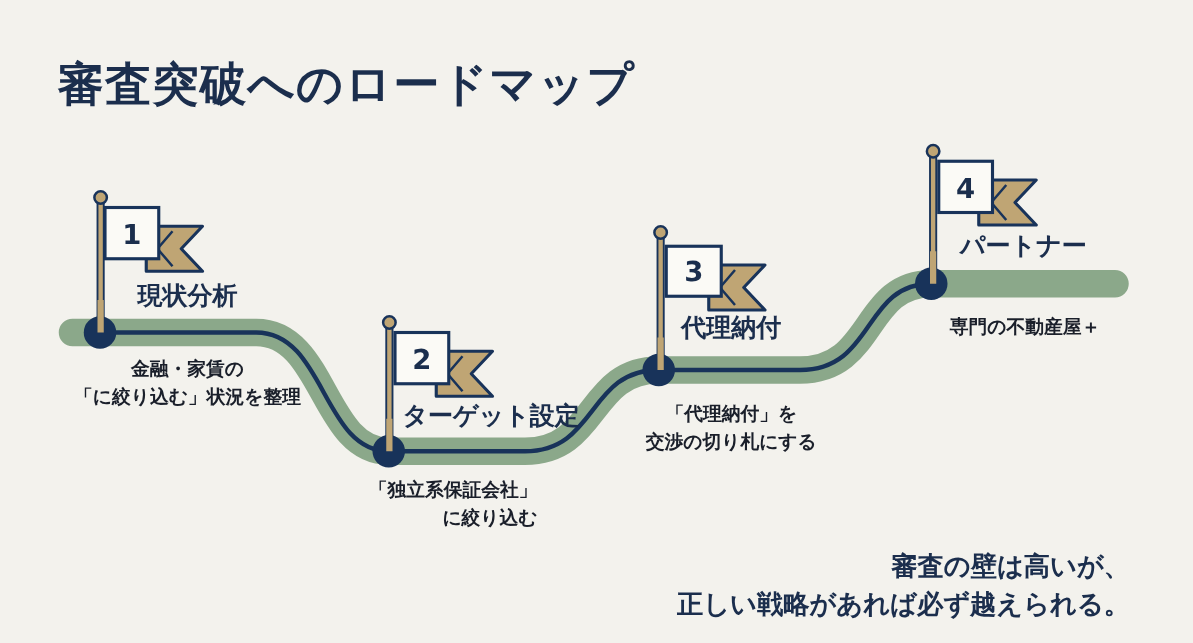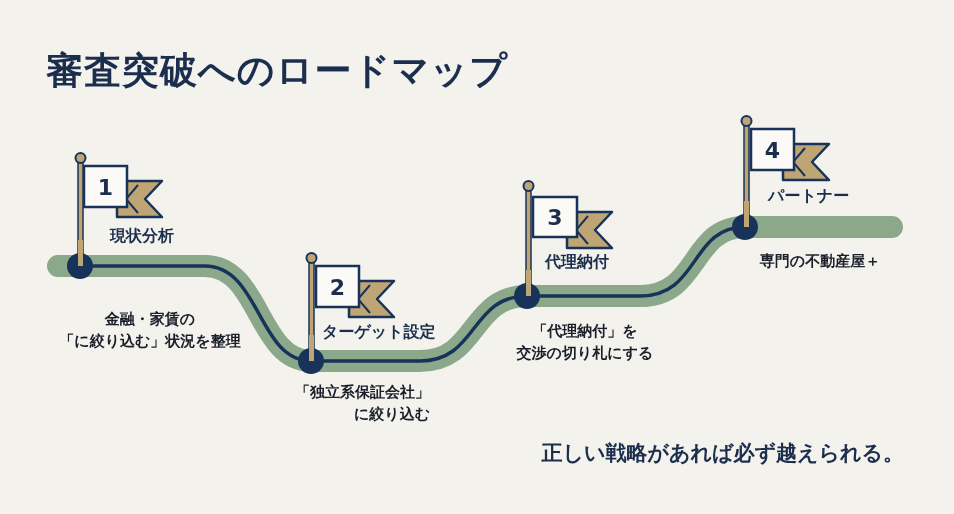--- a/index.html
+++ b/index.html
@@ -6,27 +6,27 @@
   body {
     width: 954px; height: 514px; overflow: hidden;
     background: #f3f2ed;
     font-family: "DejaVu Sans", "Liberation Sans", sans-serif;
     color: #1a2b47;
     position: relative;
   }
   .title {
     position: absolute; left: 46px; top: 46px;
     font-size: 37px; font-weight: bold; color: #1b2e4d; letter-spacing: 1px;
-    margin: 0; line-height: 50px;
+    margin: 0; line-height: 50px; font-family: Liberation Mono, monospace;
   }
   svg.roadmap { position: absolute; left: 0; top: 0; }
   .label {
     position: absolute; font-weight: bold; color: #1b2e4d; white-space: nowrap;
   }
-  .step-title { font-size: 16px; line-height: 20px; }
+  .step-title { font-size: 20px; line-height: 20px; }
   .step-desc { font-size: 15px; line-height: 22px; text-align: center; color: #1a1f2a; }
   .tagline {
     position: absolute; right: 50px; top: 438px;
     font-size: 21px; font-weight: bold; line-height: 30px; text-align: right; color: #1b2e4d;
   }
   .flag-num { font-size: 22px; font-weight: bold; fill: #1b2e4d; font-family: "DejaVu Sans", sans-serif; }
 </style>
 </head>
 <body>
 
@@ -77,21 +77,21 @@
     <rect x="751" y="129" width="43" height="41" fill="#fbfaf6" stroke="#18335a" stroke-width="2.5"></rect>
     <rect x="744" y="123" width="5" height="104" fill="#bfa574" stroke="#18335a" stroke-width="1.5"></rect>
     <circle cx="746.5" cy="121" r="5" fill="#bfa574" stroke="#18335a" stroke-width="2"></circle>
     <text class="flag-num" x="772.5" y="158" text-anchor="middle">4</text>
   </g>
   <circle cx="745" cy="227" r="13" fill="#18335a"></circle>
   <rect x="744" y="201" width="5" height="26" fill="#bfa574"></rect>
 </svg>
 
 <div class="label step-title" style="left:110px; top:226px;">現状分析</div>
-<div class="label step-desc" style="left:50px; top:284px; width:200px;margin-top:24px;">
+<div class="label step-desc" style="left:50px; top:284px; width:200px;">
   <div>金融・家賃の</div>
   <div>「に絞り込む」状況を整理</div>
 </div>
 
 <div class="label step-title" style="left:322px; top:322px;text-align:right;">ターゲット設定</div>
 <div class="label step-desc" style="left:280px; top:381px; width:150px;text-align:right;">
   <div>「独立系保証会社」</div>
   <div>に絞り込む</div>
 </div>
 
@@ -100,14 +100,15 @@
   <div>「代理納付」を</div>
   <div>交渉の切り札にする</div>
 </div>
 
 <div class="label step-title" style="left:768px; top:186px;">パートナー</div>
 <div class="label step-desc" style="left:725px; top:250px; width:190px;">
   <div>専門の不動産屋＋</div>
 </div>
 
 <div class="tagline">
+  <div>審査の壁は高いが、</div>
   <div>正しい戦略があれば必ず越えられる。</div>
 </div>
 
 </body></html>

